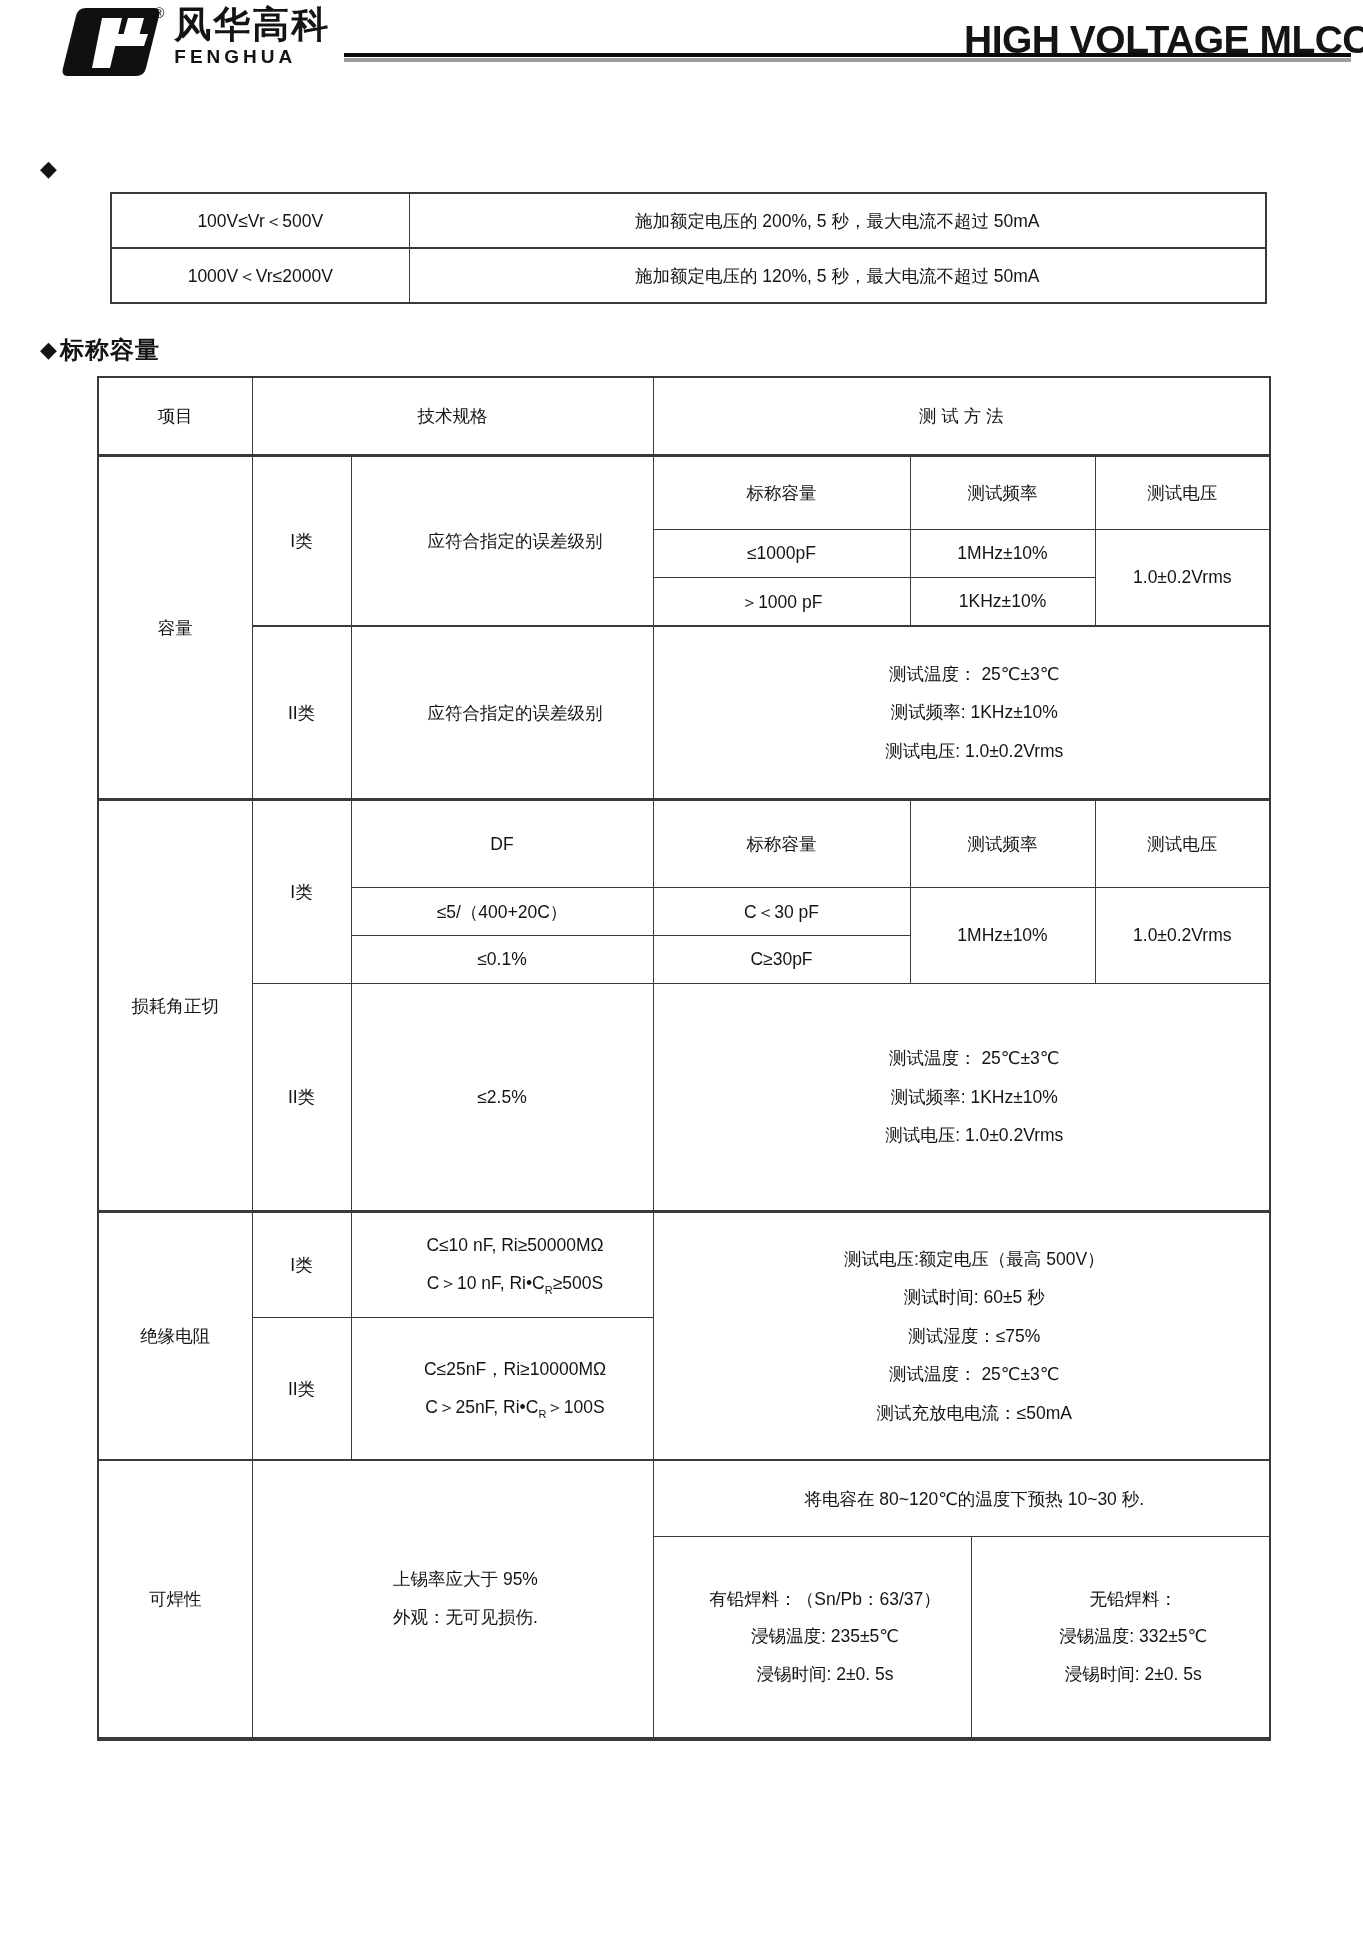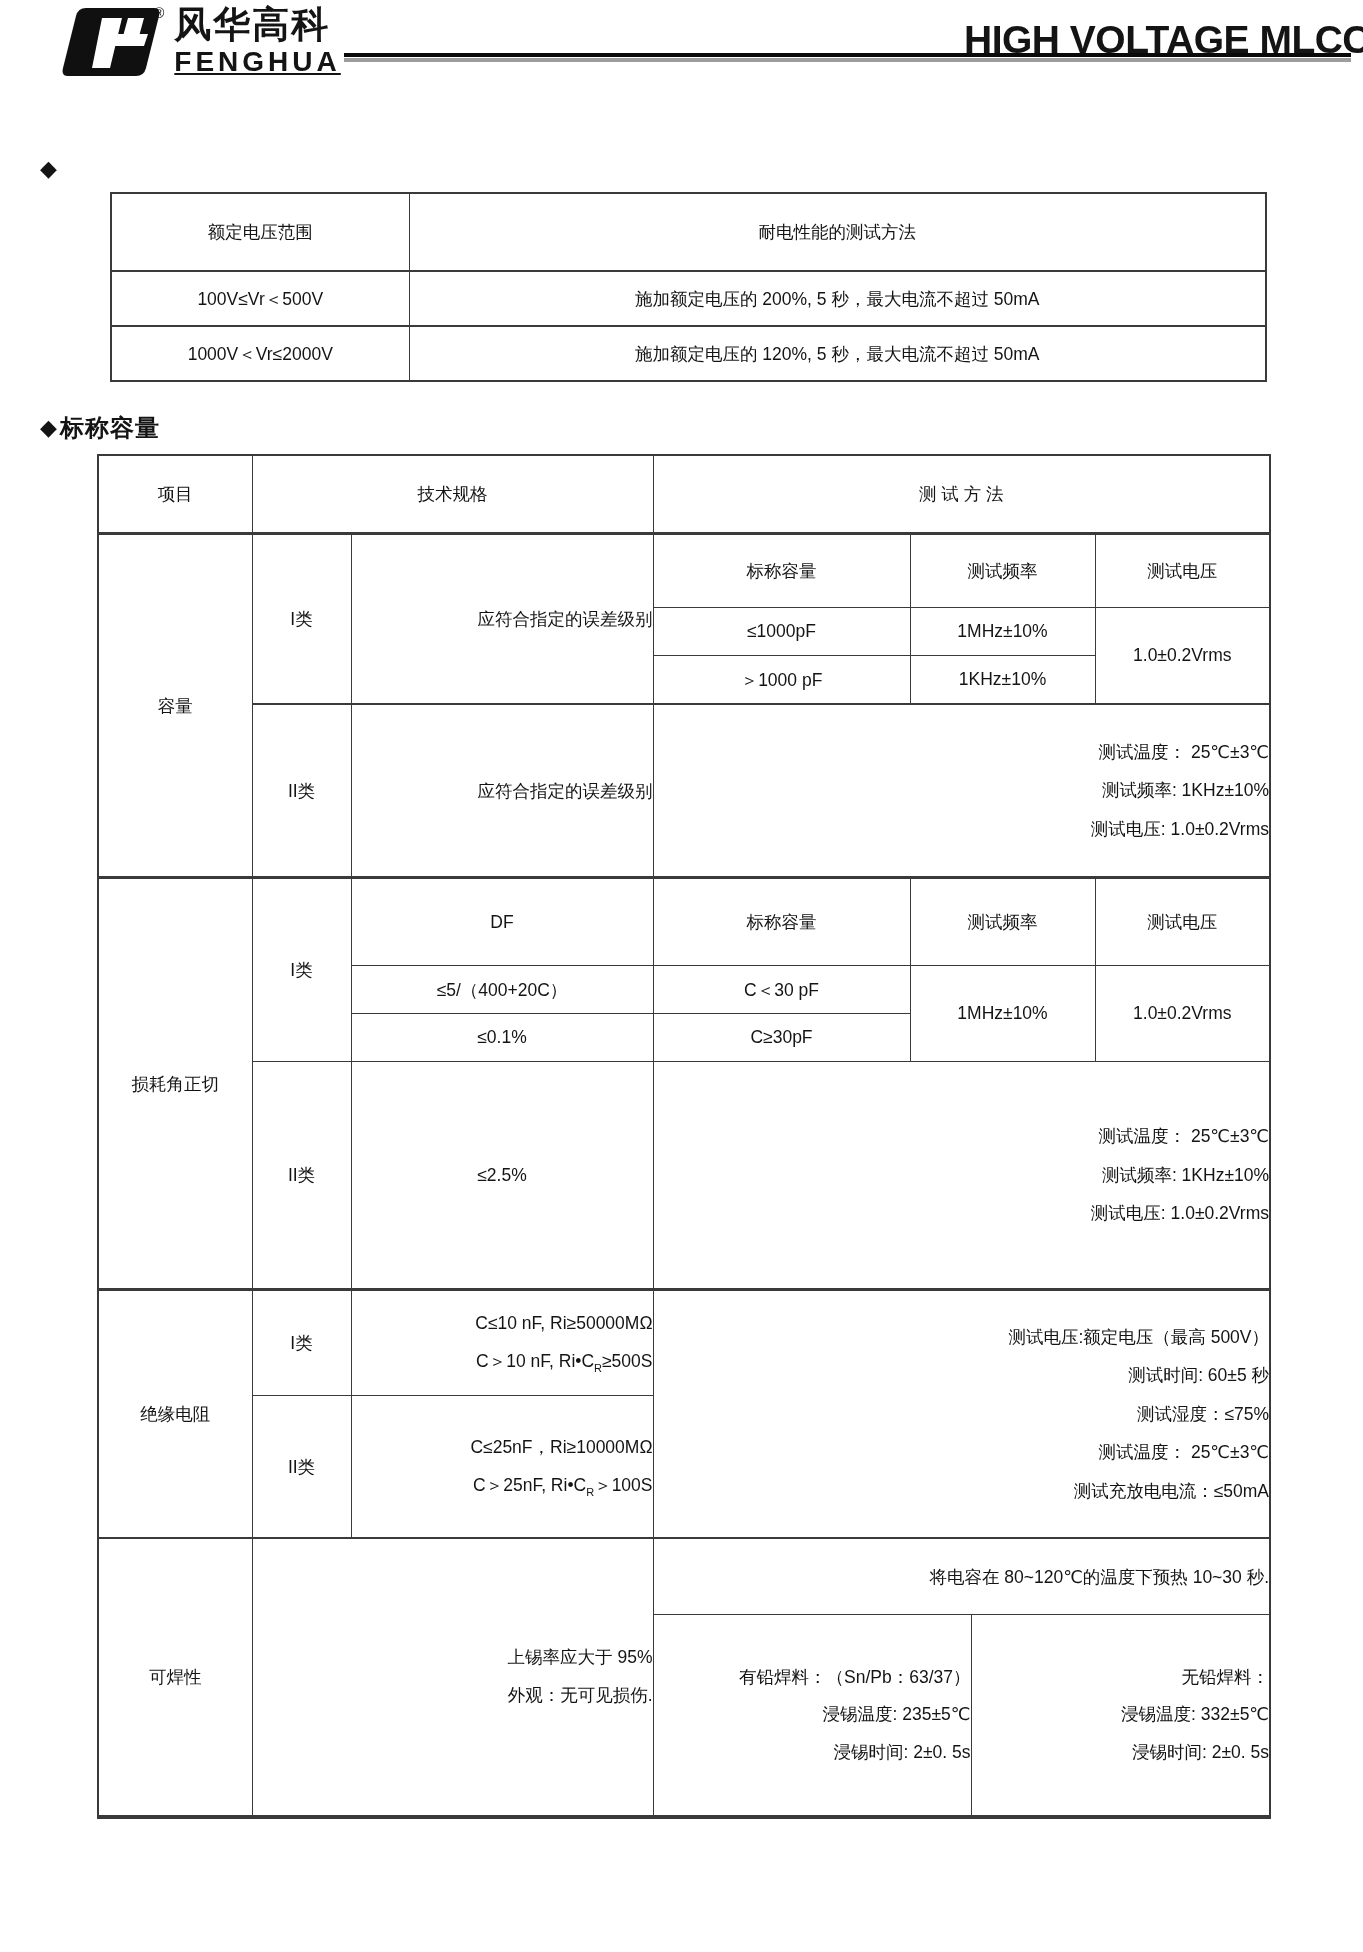--- a/index.html
+++ b/index.html
@@ -8,21 +8,21 @@
     font-family:"Liberation Sans","DejaVu Sans",sans-serif;
     position:relative;overflow:hidden;
   }
   
   .header{position:relative;height:92px;}
   .logo{position:absolute;left:60px;top:6px;display:flex;align-items:flex-start;}
   .logo svg{display:block;}
   .reg{font-size:14px;line-height:1;margin:0 2px 0 -6px;font-weight:400;}
   .brand{margin-left:8px;}
   .brand-cn{font-size:37px;font-weight:bold;line-height:1.05;letter-spacing:2px;}
-  .brand-en{font-size:28px;font-weight:600;letter-spacing:4px;margin-top:1px;text-decoration:underline;}
+  .brand-en{font-size:19px;font-weight:600;letter-spacing:4px;margin-top:1px;}
   .doc-title{position:absolute;left:964px;top:18px;font-size:39px;font-weight:bold;letter-spacing:-0.5px;white-space:nowrap;}
   .rule{position:absolute;left:344px;top:53px;width:1007px;}
   .rule-b{height:4px;background:#0a0a0a;}
   .rule-g{height:4px;background:#9d9d9d;margin-top:1px;}
   
   .sec-title{margin-left:40px;font-size:24px;font-weight:bold;letter-spacing:1px;display:flex;align-items:center;}
   .sec-title .bullet{font-size:22px;margin-right:2px;}
   .t1{margin-top:64px;margin-bottom:10px;}
   .t2{margin-top:30px;margin-bottom:10px;}
   
@@ -41,21 +41,21 @@
   .r-48 td{height:47px;}
   .r-172 td{height:171px;}
   .r-87 td{height:86px;}
   .r-227 td{height:226px;}
   .r-105 td{height:104px;}
   .r-142 td{height:141px;}
   .r-76 td{height:75px;}
   .r-200 td{height:200px;}
   td.bb2{border-bottom-width:2px;}
   td.bb3{border-bottom-width:3px;}
-  .lt{text-align:right;padding-left:26px;}
+  .lt{text-align:center;padding-left:26px;}
   .ml div{line-height:2.2;white-space:nowrap;}
   .ml2 div{line-height:2.15;white-space:nowrap;}
   sub{font-size:11px;}
   .nw{white-space:nowrap;}
 </style>
 </head>
 <body>
 
 <div class="header">
   <div class="logo">
@@ -81,24 +81,20 @@
 <div class="sec-title t1">
   <span class="bullet">◆</span>
 </div>
 
 <table class="tbl1">
   <colgroup>
       <col style="width:298px">
       <col style="width:857px">
     </colgroup>
   <tbody>
-      <tr class="hrow">
-    <td>额定电压范围</td>
-    <td>耐电性能的测试方法</td>
-  </tr>
   <tr class="drow">
     <td>100V≤Vr＜500V</td>
     <td>施加额定电压的 200%, 5 秒，最大电流不超过 50mA</td>
   </tr>
   <tr class="drow">
     <td>1000V＜Vr≤2000V</td>
     <td>施加额定电压的 120%, 5 秒，最大电流不超过 50mA</td>
   </tr>
 </tbody>
   </table>

